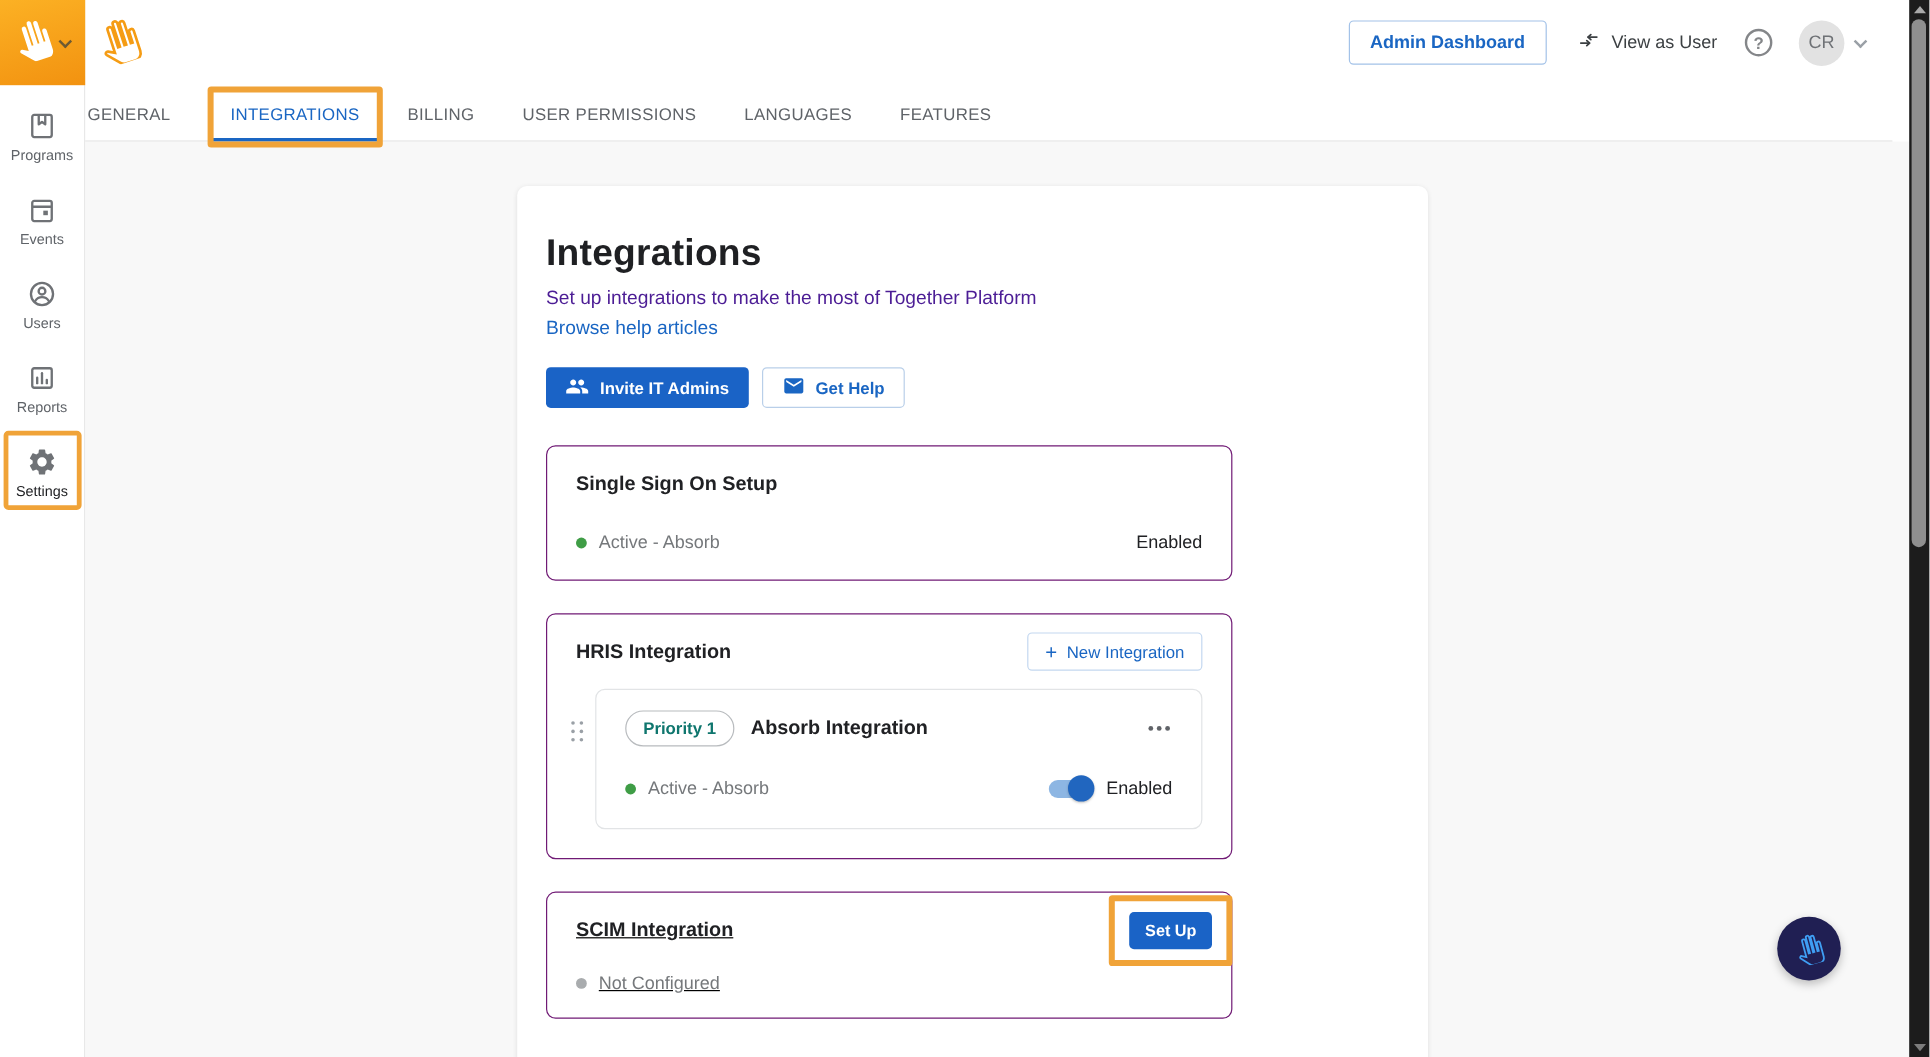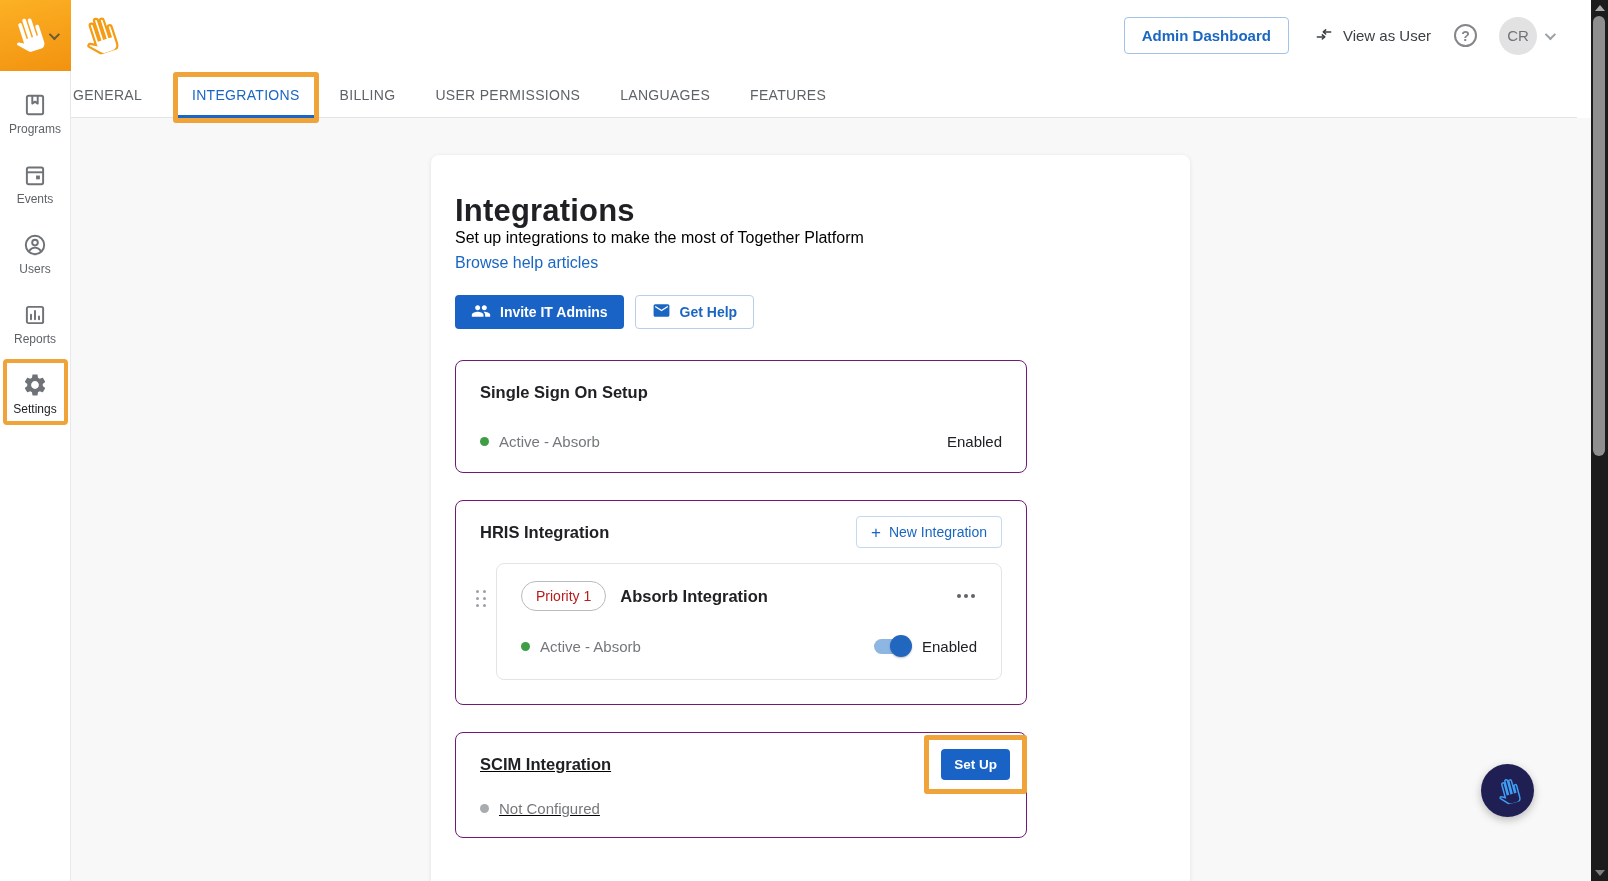--- a/index.html
+++ b/index.html
@@ -42,21 +42,21 @@
   
   .tabs { height:47px; display:flex; align-items:stretch; padding-left:14px; }
   .tab { display:flex; align-items:center; padding:0 2px; margin-right:36px; font-size:14px; font-weight:500; letter-spacing:.3px; color:#5f6368; cursor:pointer; position:relative; }
   .tab.active { color:#1a66c3; padding:0 16px; margin-right:22px; margin-left:-4px; box-shadow:inset 0 -3px 0 #1a66c3; }
   .annot-tab { position:absolute; left:-3px; right:-3px; top:1px; bottom:-5px; border:5px solid #f0a338; border-radius:3px; pointer-events:none; }
 
   
   .content { position:absolute; left:71px; top:118px; width:1520px; height:763px; background:#f8f8f8; overflow:hidden; }
   .main-card { position:absolute; left:360px; top:37px; width:759px; height:820px; background:#fff; border-radius:8px; box-shadow:0 1px 4px rgba(0,0,0,.10); padding:38px 24px 24px 24px; }
   .page-title { font-size:31px; font-weight:700; color:#1f2023; letter-spacing:.2px; }
-  .page-subtitle { font-size:16px; color:#000000; }
+  .page-subtitle { margin-top:11px; font-size:16px; color:#4c1d95; }
   .help-link { margin-top:7px; font-size:16px; color:#1a66c3; cursor:pointer; width:fit-content;text-align:center; }
   .btn-row { margin-top:23px; display:flex; gap:11px; }
   .btn { display:inline-flex; align-items:center; justify-content:center; gap:9px; height:34px; border-radius:4px; font-family:inherit; font-size:14px; font-weight:700; cursor:pointer; padding:0 16px; border:none; }
   .btn-primary { background:#1a63c6; color:#fff; }
   .btn-outline { background:#fff; border:1px solid #b9cfe9; color:#1a66c3; }
 
   .section-card { width:572px; background:#fff; border:1px solid #701a75; border-radius:8px; margin-top:27px; }
   .section-card.first { margin-top:31px; }
   .card-pad { padding:22px 24px; }
   .card-title { font-size:16.5px; font-weight:700; color:#202124; }
@@ -71,21 +71,21 @@
   .hris-pad { padding:15px 24px 24px 24px; }
   .card-head { display:flex; align-items:center; }
   .btn-new { margin-left:auto; display:inline-flex; align-items:center; gap:8px; height:32px; padding:0 14px; background:#fff; border:1px solid #c4d8f0; border-radius:4px; color:#1a66c3; font-family:inherit; font-size:14px; font-weight:500; cursor:pointer; }
   .plus-glyph { font-size:17px; font-weight:400; line-height:1; }
   .integration-row { display:flex; margin-top:15px; margin-left:-9px; }
   .drag-handle { width:20px; margin-right:5px; padding-top:27px; display:flex; justify-content:center; cursor:grab; }
   .dots6 { display:grid; grid-template-columns:3px 3px; grid-auto-rows:3px; gap:4px; }
   .dots6 i { background:#9aa0a6; border-radius:50%; }
   .sub-card { flex:1; border:1px solid #e2e4e6; border-radius:8px; padding:17px 24px 24px 24px; }
   .sub-head { display:flex; align-items:center; }
-  .pill { border:1px solid #b8bbbe; border-radius:16px; padding:6px 14px; font-size:14px; color:#b91c1c; background:#fff; }
+  .pill { border:1px solid #b8bbbe; border-radius:16px; padding:6px 14px; font-size:14px; color:#0f766e; background:#fff;font-weight:bold; }
   .integration-name { margin-left:14px; font-size:16.5px; font-weight:700; color:#202124; }
   .dots-menu { margin-left:auto; display:flex; gap:3px; padding:6px 2px; cursor:pointer; }
   .dots-menu i { width:4px; height:4px; border-radius:50%; background:#606368; }
   .sub-status { display:flex; align-items:center; margin-top:27px; }
   .toggle-wrap { margin-left:auto; display:flex; align-items:center; gap:12px; }
   .toggle { position:relative; width:36px; height:15px; border-radius:8px; background:#8db6e3; cursor:pointer; }
   .toggle .knob { position:absolute; right:-2px; top:-4px; width:22px; height:22px; border-radius:50%; background:#2166bf; box-shadow:0 1px 2px rgba(0,0,0,.25); }
   .toggle-label { font-size:15px; color:#202124; }
 
   

